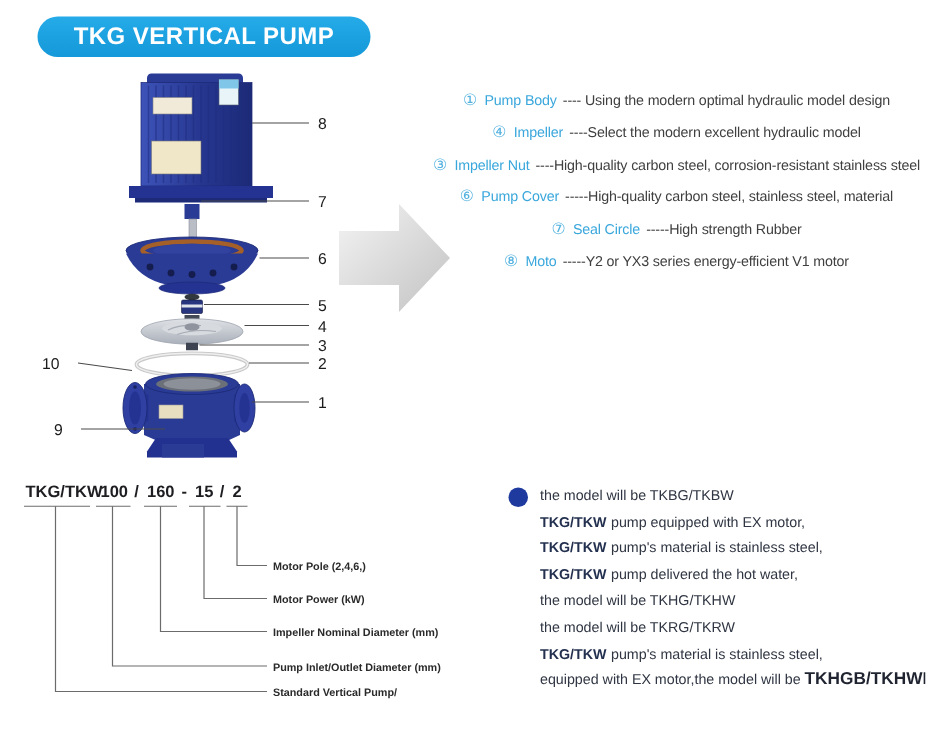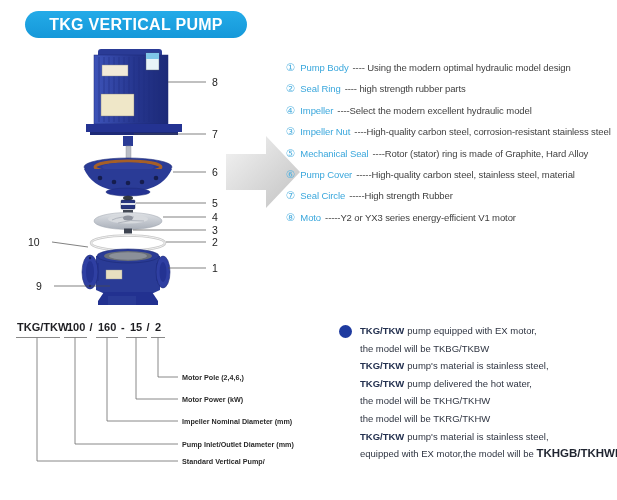--- a/index.html
+++ b/index.html
@@ -11,21 +11,21 @@
           background:linear-gradient(180deg,#24abe8 0%,#1598d9 100%);
           display:flex;align-items:center;justify-content:center;}
   .banner span{color:#ffffff;font-size:16px;font-weight:bold;letter-spacing:.3px;}
 
   
   .diagram-svg{position:absolute;left:0;top:40px;}
   .arrow-svg{position:absolute;left:226px;top:128px;}
 
   
   .parts-list{position:absolute;left:286px;top:57px;width:330px;}
-  .pl-item{white-space:nowrap;line-height:21.4px;font-size:9.5px;letter-spacing:-.1px;color:#3f3f3f;}
+  .pl-item{white-space:nowrap;line-height:21.4px;font-size:9.5px;letter-spacing:-.1px;color:#3f3f3f;text-align:center;}
   .pl-num{color:#54b2e0;font-family:"DejaVu Sans",sans-serif;font-size:10.5px;margin-right:5px;}
   .pl-name{color:#3aa7dc;}
   .pl-desc{margin-left:4px;color:#3f3f3f;}
 
   
   .model-svg{position:absolute;left:15px;top:315px;}
   .code-txt{font-family:"Liberation Sans","DejaVu Sans",sans-serif;font-size:11px;font-weight:bold;fill:#1e1e22;}
   .code-label{font-family:"Liberation Sans","DejaVu Sans",sans-serif;font-size:7.2px;font-weight:bold;fill:#2a2a2a;}
   .model-line{stroke:#6b6b6b;stroke-width:.8;fill:none;}
 
@@ -162,24 +162,22 @@
       <linearGradient id="arrowGrad" x1="0" y1="0" x2="1" y2="1">
         <stop offset="0" stop-color="#f4f4f4"></stop>
           <stop offset="1" stop-color="#c2c2c2"></stop>
       </linearGradient>
     </defs>
     <polygon points="0,26 40,26 40,8 74,44 40,80 40,62 0,62" fill="url(#arrowGrad)"></polygon>
   </svg>
 
   <div class="parts-list">
     <div class="pl-item"><span class="pl-num">①</span><span class="pl-name">Pump Body</span><span class="pl-desc">---- Using the modern optimal hydraulic model design</span></div>
-    <div class="pl-item"><span class="pl-num">②</span><span class="pl-name">Seal Ring</span><span class="pl-desc">---- high strength rubber parts</span></div>
     <div class="pl-item"><span class="pl-num">④</span><span class="pl-name">Impeller</span><span class="pl-desc">----Select the modern excellent hydraulic model</span></div>
     <div class="pl-item"><span class="pl-num">③</span><span class="pl-name">Impeller Nut</span><span class="pl-desc">----High-quality carbon steel, corrosion-resistant stainless steel</span></div>
-    <div class="pl-item"><span class="pl-num">⑤</span><span class="pl-name">Mechanical Seal</span><span class="pl-desc">----Rotor (stator) ring is made of Graphite, Hard Alloy</span></div>
     <div class="pl-item"><span class="pl-num">⑥</span><span class="pl-name">Pump Cover</span><span class="pl-desc">-----High-quality carbon steel, stainless steel, material</span></div>
     <div class="pl-item"><span class="pl-num">⑦</span><span class="pl-name">Seal Circle</span><span class="pl-desc">-----High strength Rubber</span></div>
     <div class="pl-item"><span class="pl-num">⑧</span><span class="pl-name">Moto</span><span class="pl-desc">-----Y2 or YX3 series energy-efficient V1 motor</span></div>
   </div>
 
   <svg class="model-svg" width="295" height="175" viewBox="0 0 295 175">
     <text class="code-txt" x="2" y="16">TKG/TKW</text>
     <text class="code-txt" x="52" y="16">100</text>
     <text class="code-txt" x="74.5" y="16">/</text>
     <text class="code-txt" x="83" y="16">160</text>
@@ -205,24 +203,24 @@
     <text class="code-label" x="167" y="87">Motor Power  (kW)</text>
     <text class="code-label" x="167" y="109">Impeller Nominal Diameter (mm)</text>
     <text class="code-label" x="167" y="132">Pump Inlet/Outlet Diameter (mm)</text>
     <text class="code-label" x="167" y="149">Standard Vertical Pump/</text>
     <text class="code-label" x="167" y="159">Standard  Horizontal Pump</text>
   </svg>
 
   <div class="notes">
     <div class="note-bullet"></div>
     <div class="note-body">
+      <div class="note-line"><span>the model will be TKBG/TKBW</span></div>
       <div class="note-line"><span class="note-brand">TKG/TKW</span><span>pump equipped with EX motor,</span></div>
-      <div class="note-line"><span>the model will be TKBG/TKBW</span></div>
       <div class="note-line"><span class="note-brand">TKG/TKW</span><span>pump's material is stainless steel,</span></div>
       <div class="note-line"><span class="note-brand">TKG/TKW</span><span>pump delivered the hot water,</span></div>
       <div class="note-line"><span>the model will be TKHG/TKHW</span></div>
-      <div class="note-line"><span>the model will be TKRG/TKHW</span></div>
+      <div class="note-line"><span>the model will be TKRG/TKRW</span></div>
       <div class="note-line"><span class="note-brand">TKG/TKW</span><span>pump's material is stainless steel,</span></div>
       <div class="note-line"><span>equipped with EX motor,the model will be </span><span class="note-bold-model">TKHGB/TKHWB</span></div>
     </div>
   </div>
 
 </div>
 
 </body></html>

